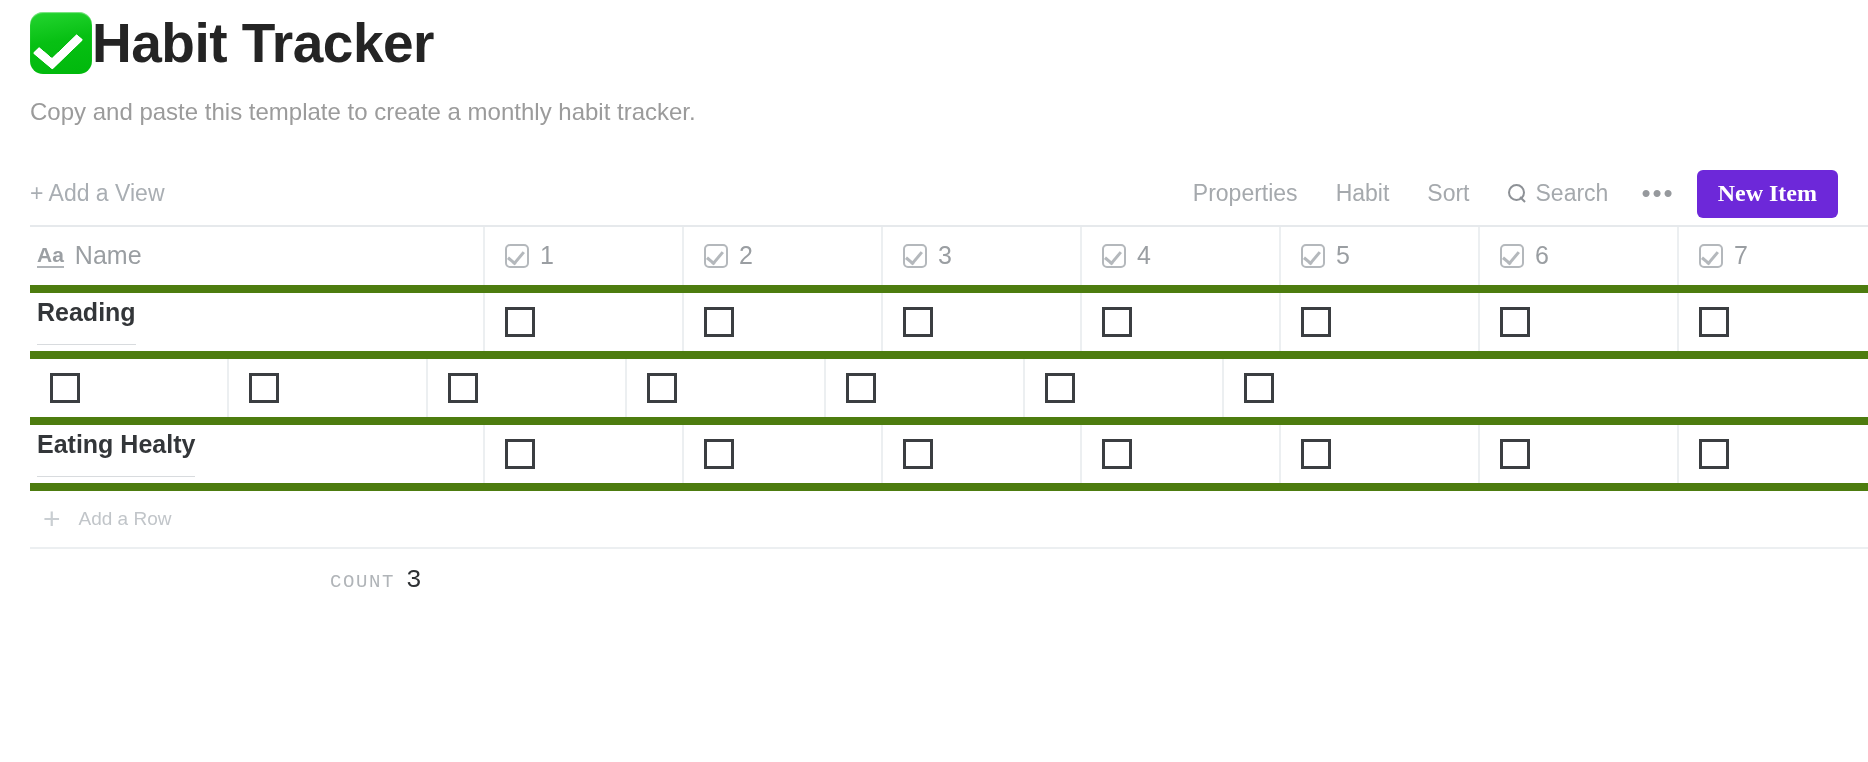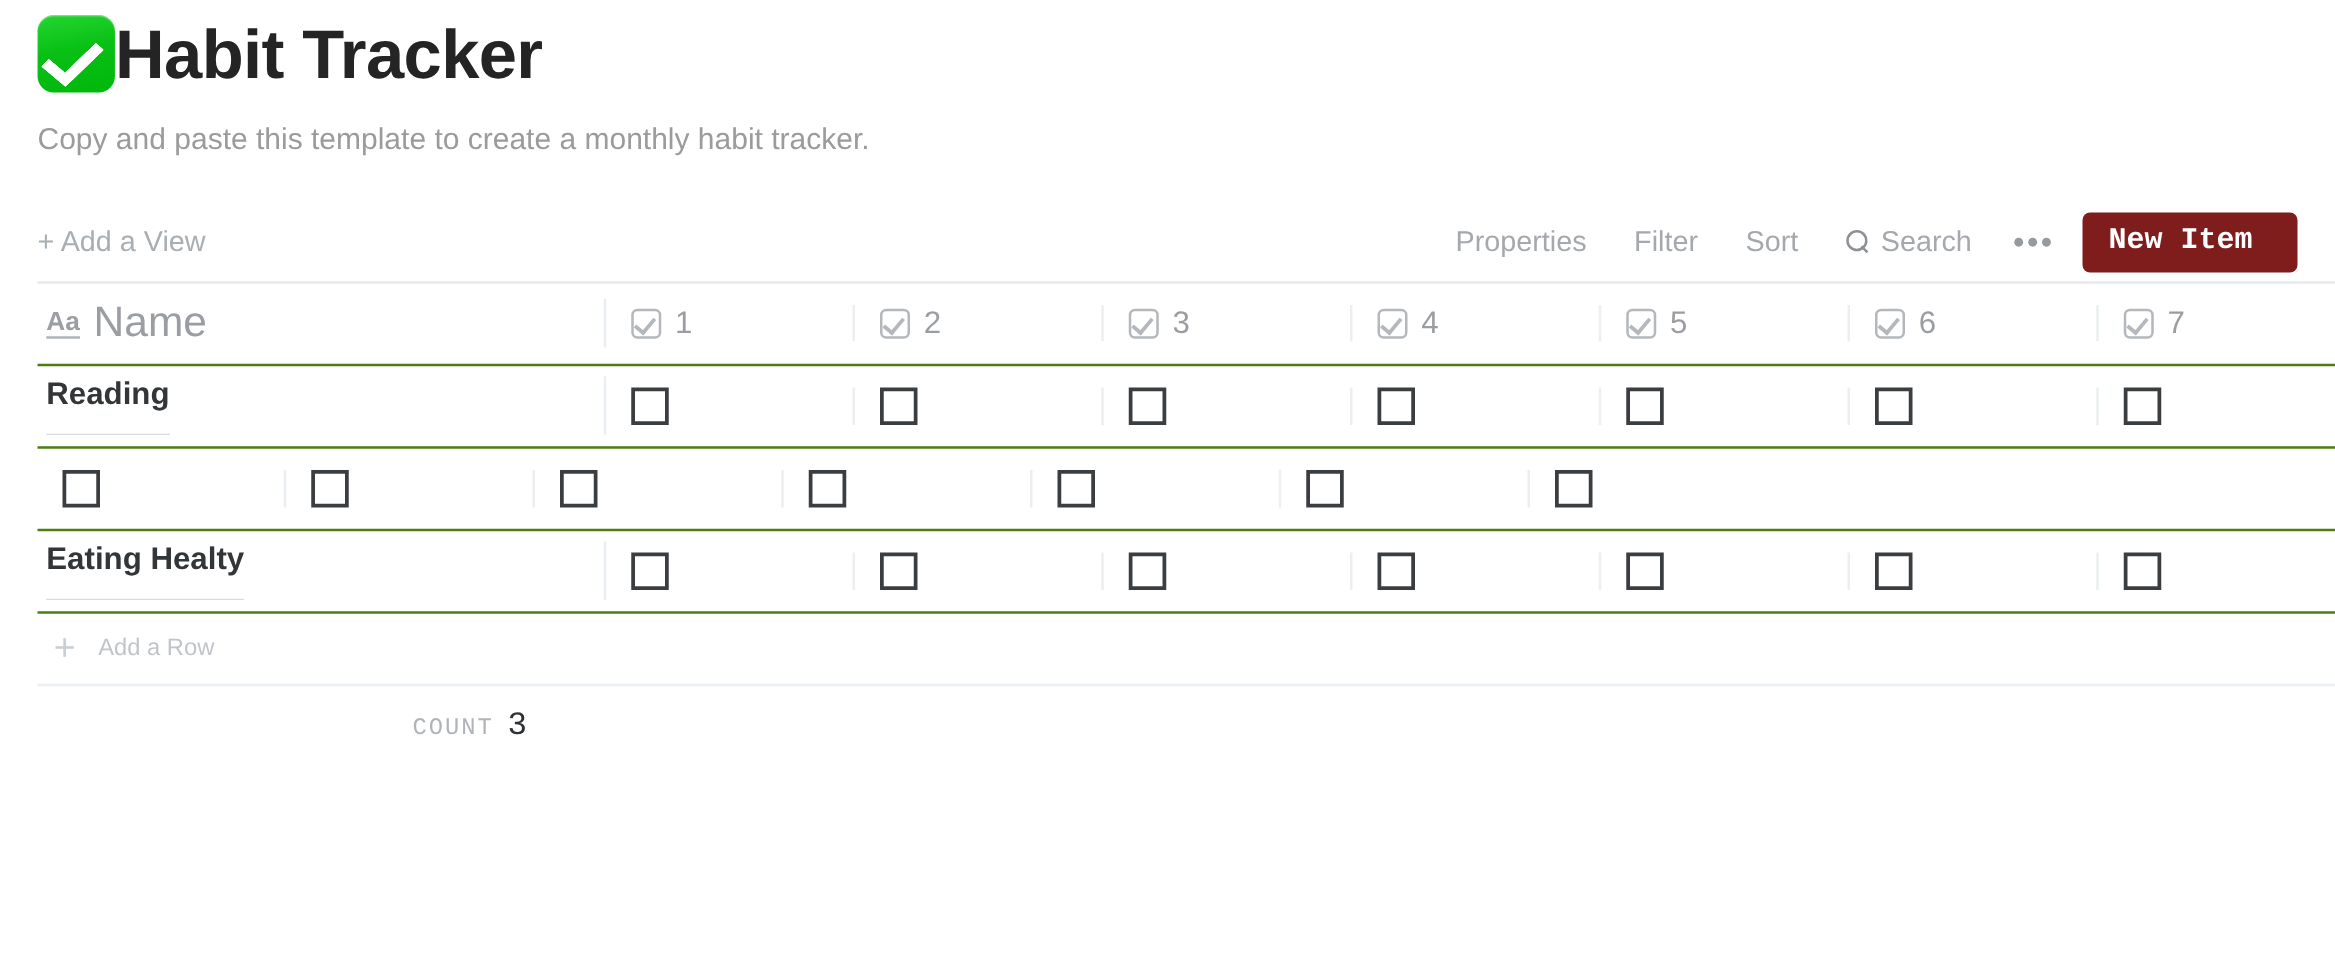--- a/index.html
+++ b/index.html
@@ -116,44 +116,43 @@
   }
   .tb-dots {
     padding: 0 22px 0 16px;
     font-size: 26px;
     color: #96999d;
     letter-spacing: 2px;
     line-height: 0.6;
     cursor: pointer;
   }
   .new-item-btn {
-    background: #7f1d1d;
+    background: #6d28d9;
     color: #ffffff;
     font-size: 24px;
     font-weight: bold;
     border: none;
     border-radius: 6px;
-    padding: 11px 36px 13px 21px;
-    cursor: pointer;
-    font-family: Liberation Mono, monospace;
+    padding: 11px 21px 13px 21px;
+    cursor: pointer;
+    font-family: Liberation Serif, serif;
     line-height: 1;
     white-space: nowrap;
   }
 
   
   .table-wrap {
     margin-left: 30px;
     width: 1838px;
     border-top: 2px solid #e6e9ec;
   }
   .trow {
     display: flex;
     height: 66px;
-    border-bottom: 2px solid #4d7c0f;
-    align-items: center;
+    border-bottom: 8px solid #4d7c0f;
   }
   .trow.header-row { height: 66px; }
   .cell-name {
     width: 455px;
     flex: 0 0 455px;
     display: flex;
     align-items: center;
     padding-left: 7px;
     border-right: 2px solid #eceff1;
   }
@@ -171,21 +170,21 @@
   .aa-icon {
     font-size: 21px;
     color: #9b9fa3;
     font-weight: bold;
     border-bottom: 2px solid #b0b4b8;
     line-height: 1.05;
     margin-right: 11px;
     letter-spacing: 0px;
   }
   .hdr-text {
-    font-size: 34px;
+    font-size: 25px;
     color: #9a9ea2;
     white-space: nowrap;
   }
   .hdr-checkicon {
     width: 24px; height: 24px;
     border: 2.4px solid #b4b8bc;
     border-radius: 5px;
     position: relative;
     flex: 0 0 auto;
     margin-right: 11px;
@@ -274,21 +273,21 @@
   <div class="page-header">
     <div class="page-emoji"></div>
     <div class="page-title">Habit Tracker</div>
   </div>
   <div class="page-subtitle">Copy and paste this template to create a monthly habit tracker.</div>
 
   <div class="toolbar">
     <div class="add-view">+ Add a View</div>
     <div class="toolbar-right">
       <div class="tb-item">Properties</div>
-      <div class="tb-item">Filter</div>
+      <div class="tb-item">Habit</div>
       <div class="tb-item">Sort</div>
       <div class="tb-item tb-search">
         <span class="search-glyph"></span>
         <span>Search</span>
       </div>
       <div class="tb-dots">•••</div>
       <button class="new-item-btn">New Item</button>
     </div>
   </div>
 

